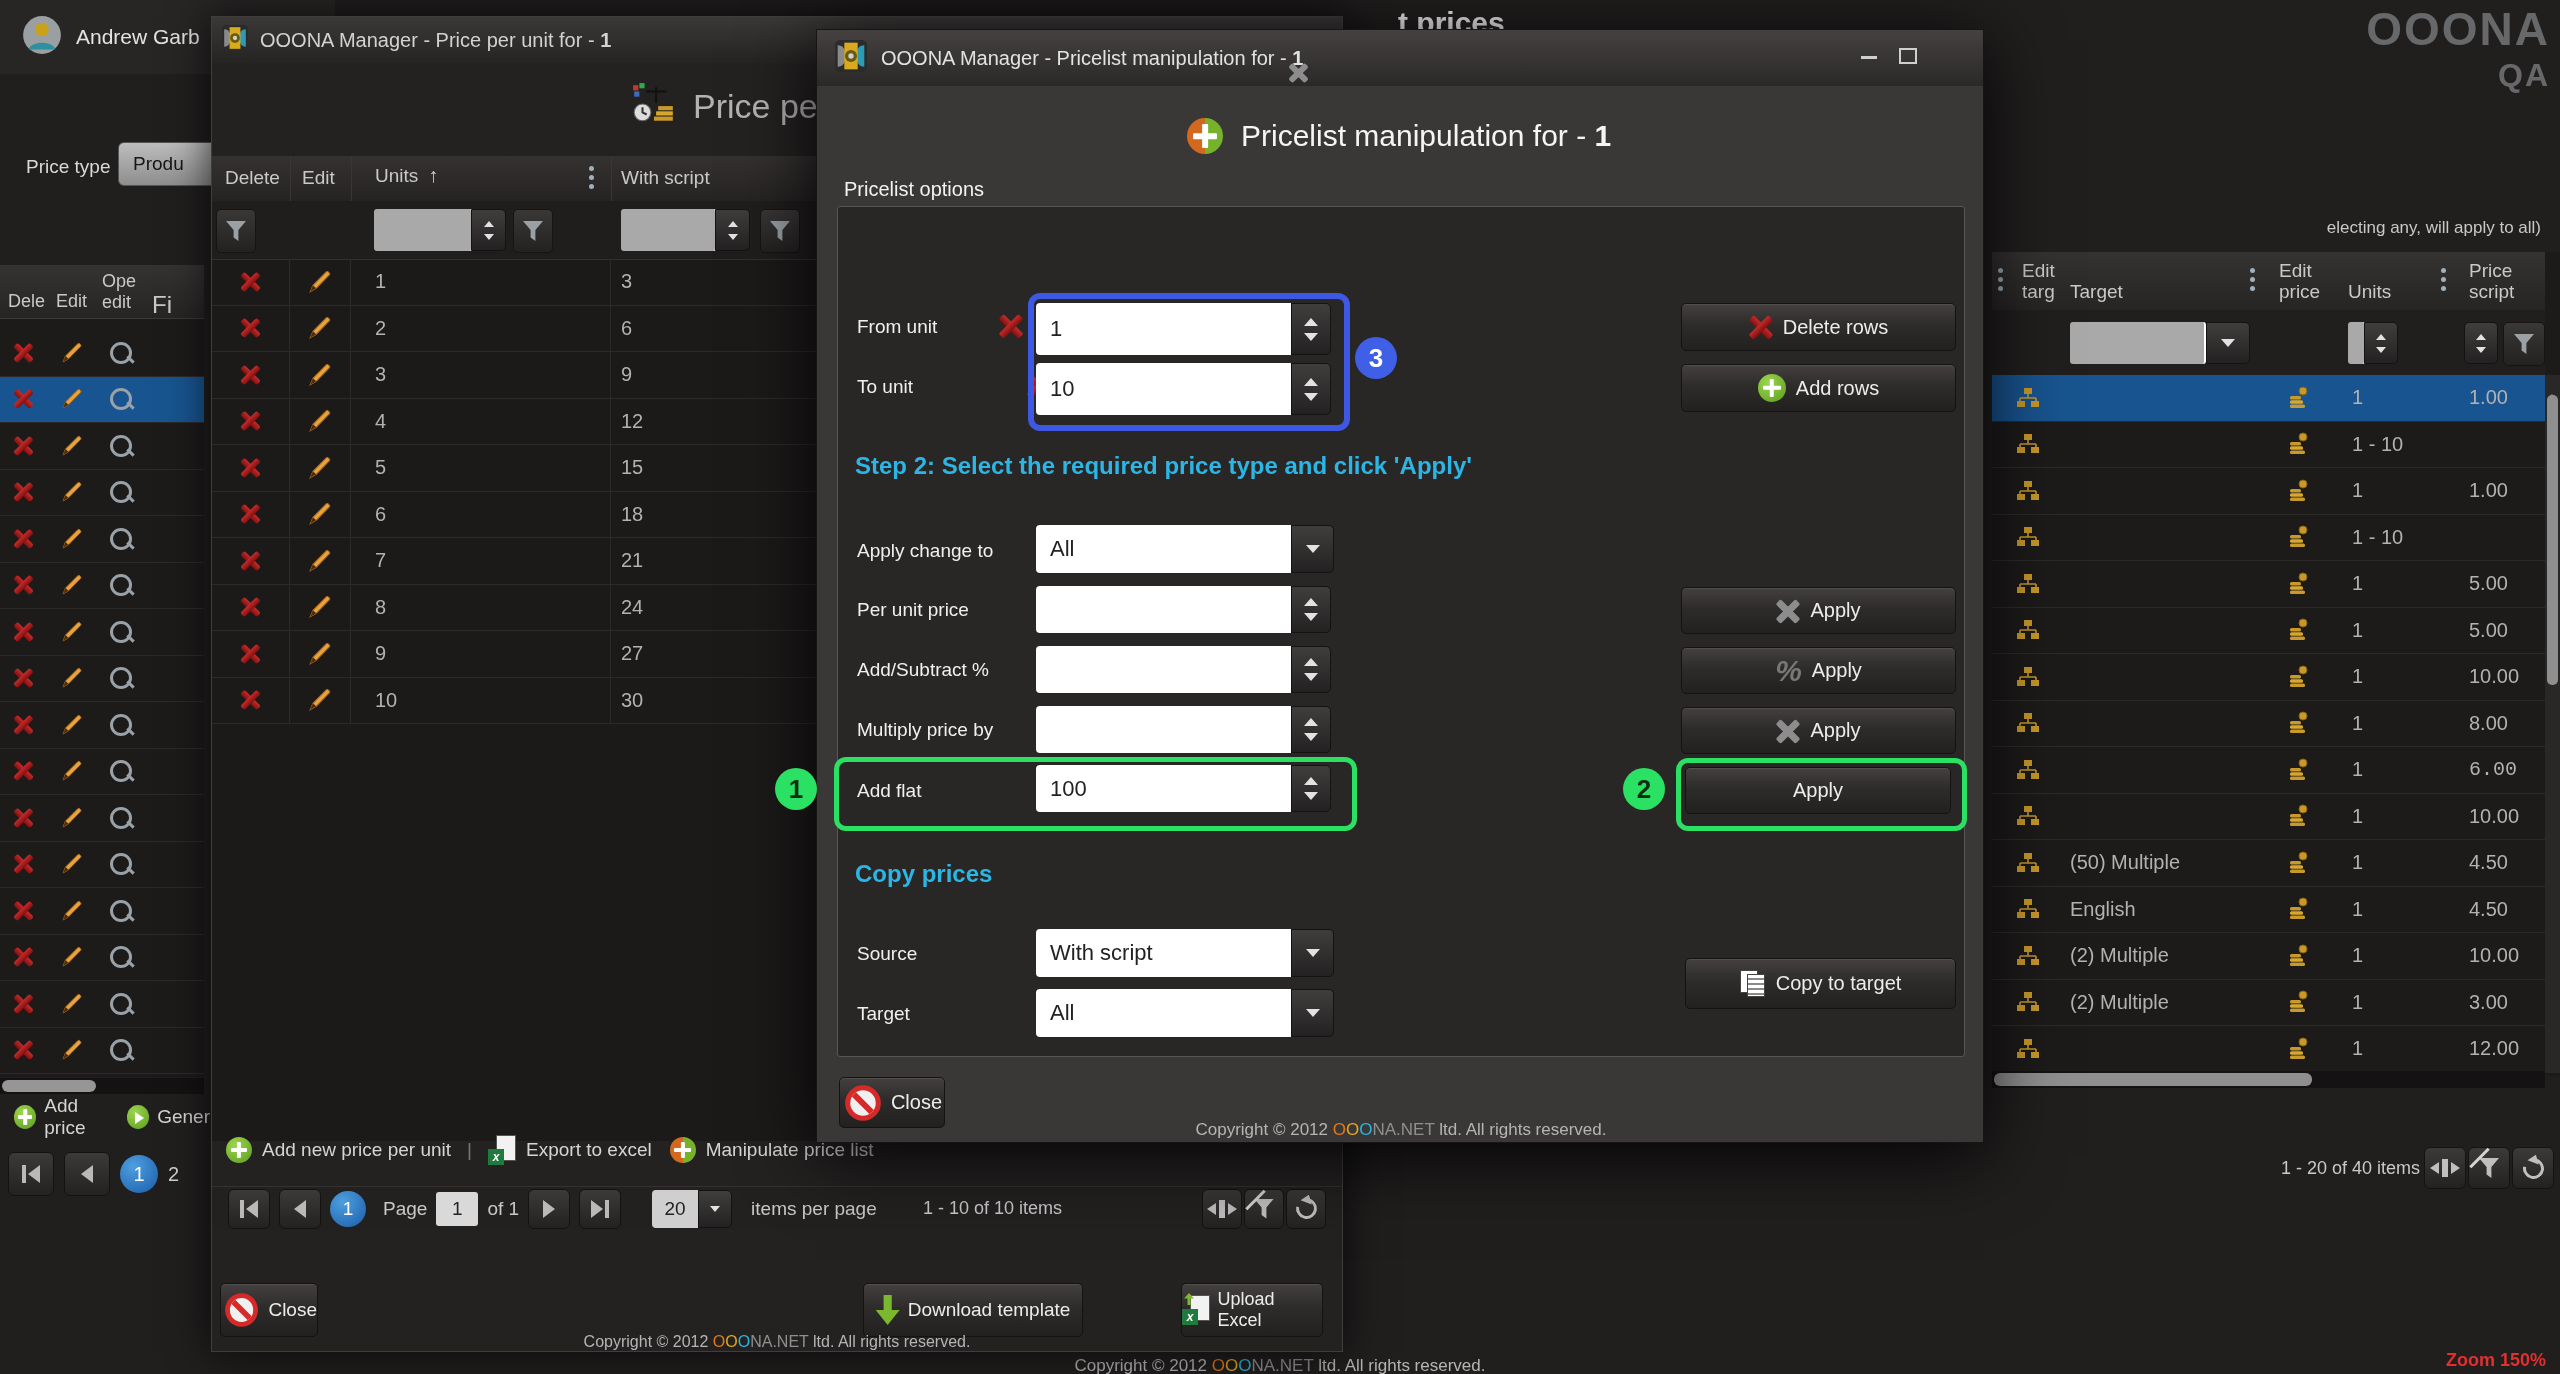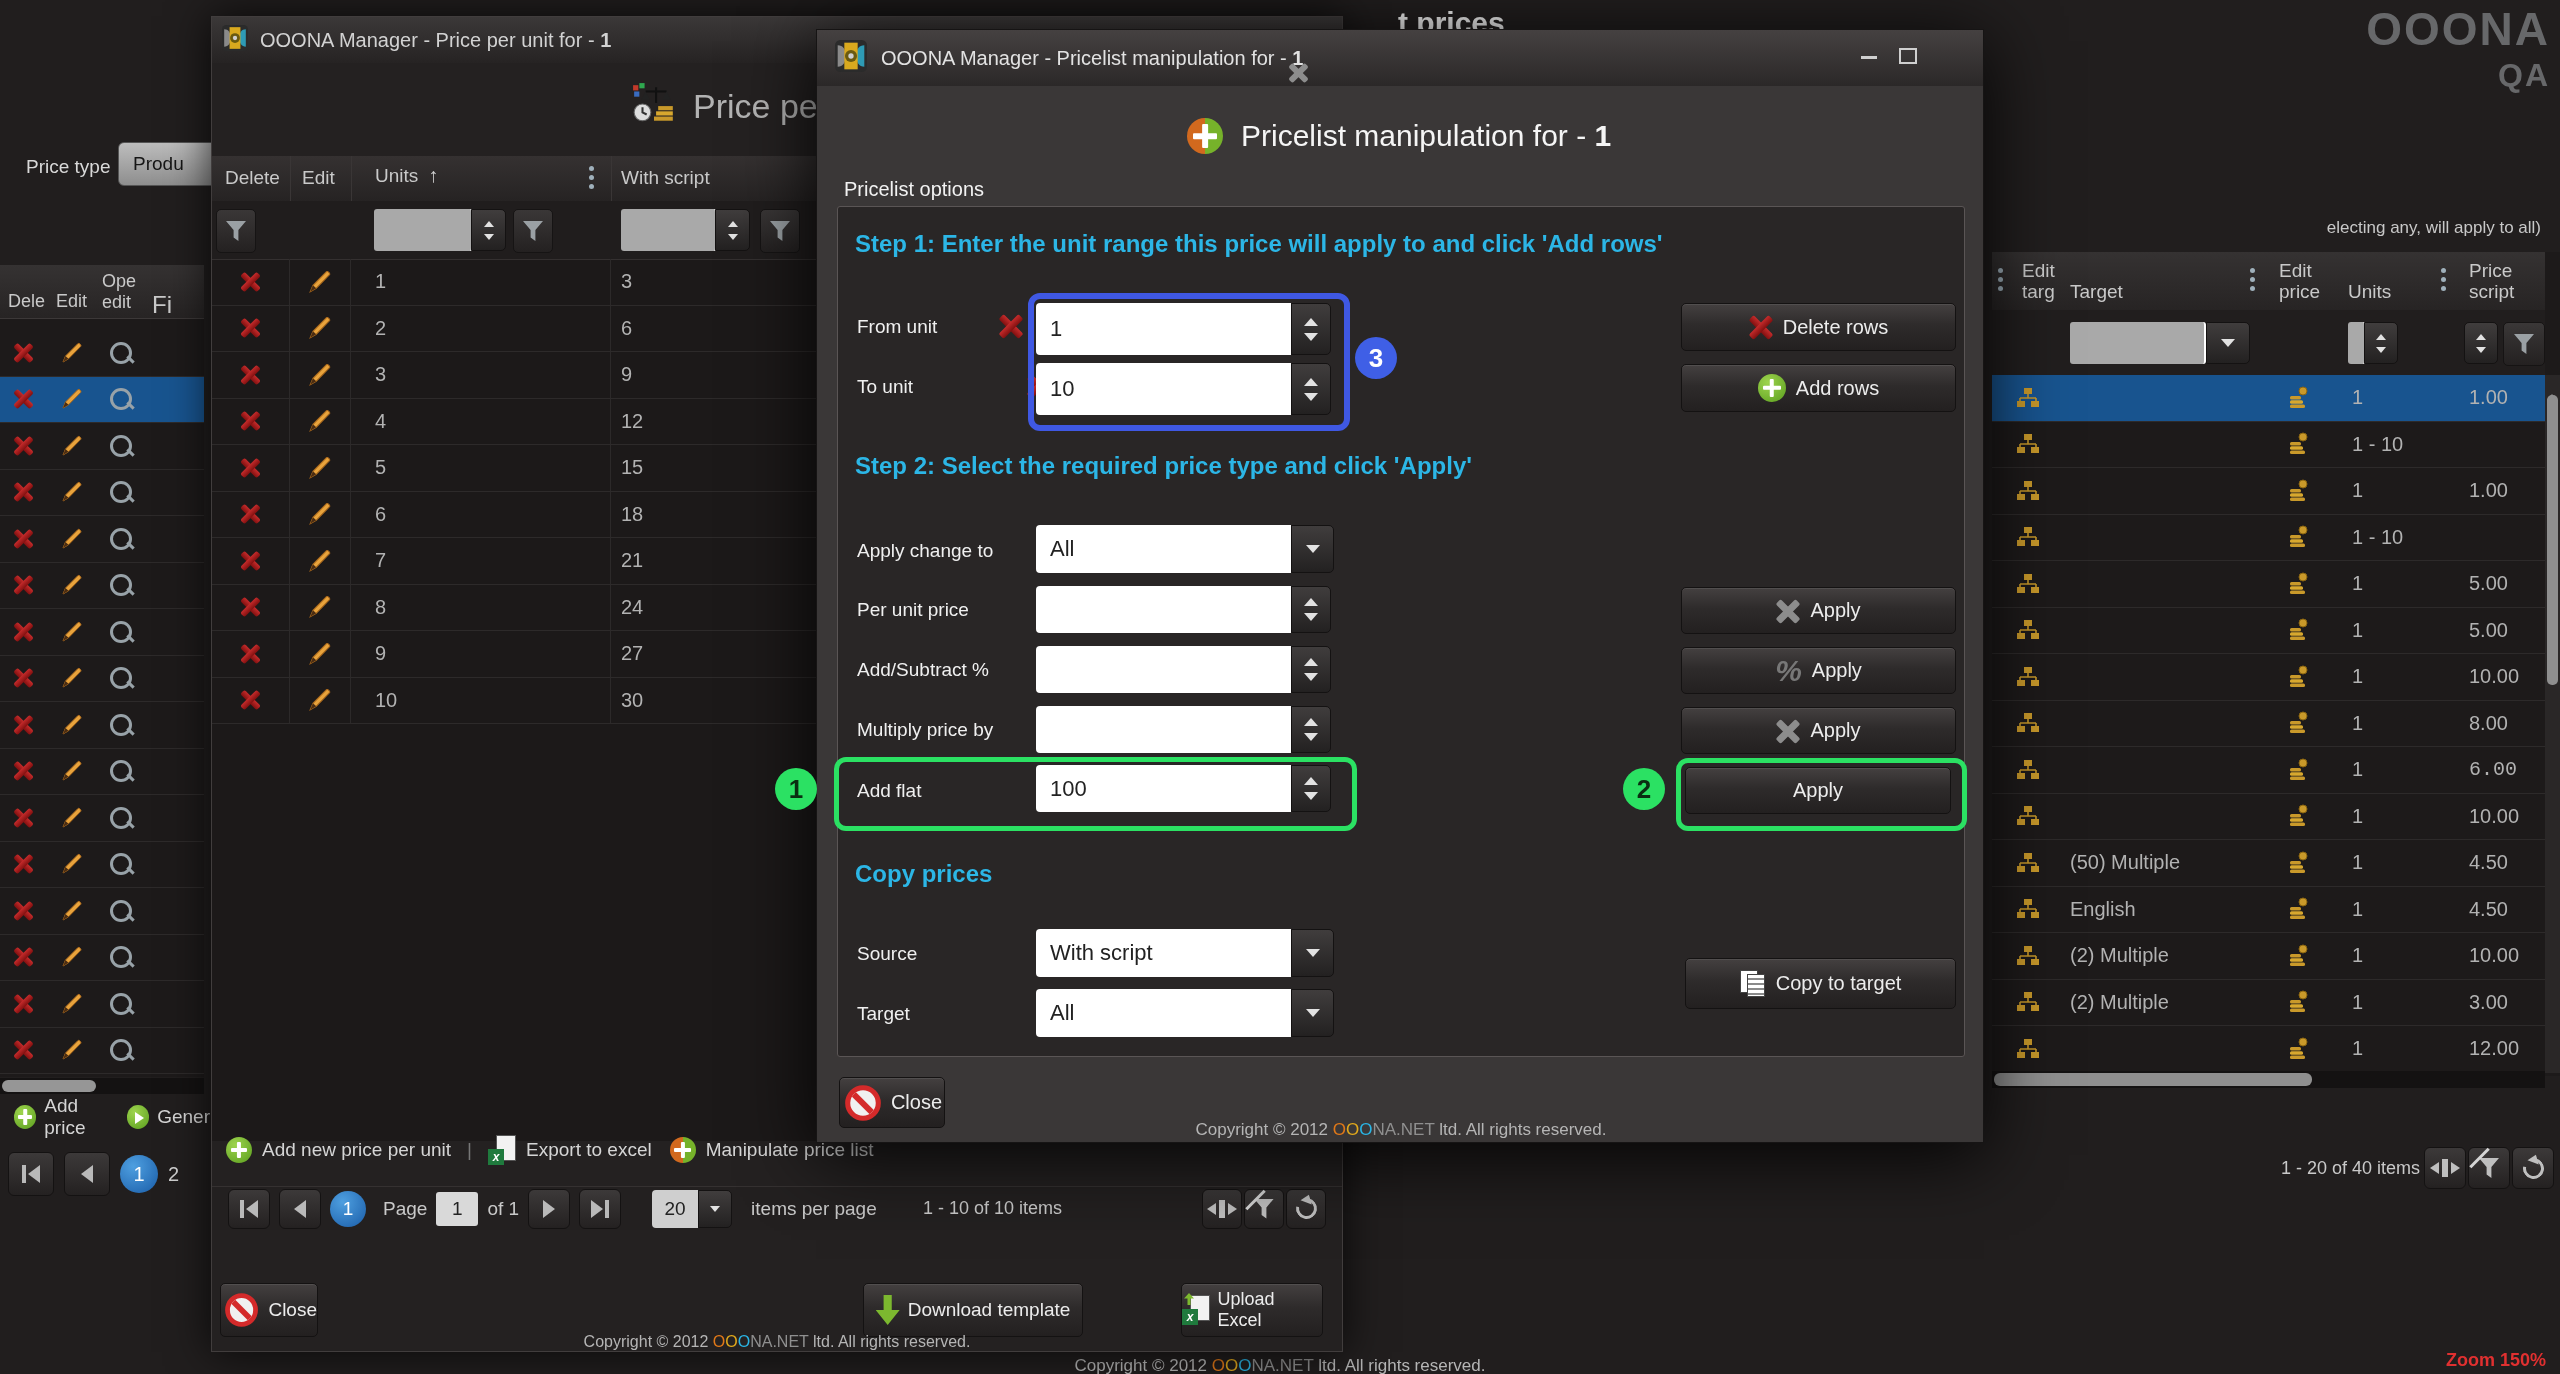--- a/index.html
+++ b/index.html
@@ -95,20 +95,30 @@
   .cyan{color:#2cb6e6;font-weight:bold;}
   .mmlbl{color:#f0f0f0;font-size:19px;}
 </style>
 </head>
 <body>
 
 <div id="stage">
 
   <div class="abs" id="app" style="left:0;top:0;width:2560px;height:1374px;">
 
+    <div class="abs flex" style="left:0;top:0;width:335px;height:74px;background:#282525;padding-left:22px;gap:14px;box-sizing:border-box;">
+      <span>
+        <svg width="40" height="40" viewBox="0 0 36 36">
+            <circle cx="18" cy="18" r="17" fill="#9aa0a2"></circle>
+            <circle cx="18" cy="13" r="6" fill="#caa21a"></circle>
+            <path d="M6 31c2-8 22-8 24 0z" fill="#2e8fa0"></path>
+          </svg>
+      </span>
+      <span style="font-size:21px;color:#e3e3e3;">Andrew Garb</span>
+    </div>
 
 
     <span class="abs" style="left:26px;top:156px;font-size:19px;color:#d9d9d9;">Price type</span>
     <div class="abs flex" style="left:118px;top:142px;width:100px;height:44px;background:linear-gradient(#bdbdbd,#8e8e8e);border-radius:6px;border:1px solid #555;box-sizing:border-box;">
       <span style="font-size:19px;color:#161616;padding-left:14px;">Produ</span>
     </div>
 
     <span class="abs b" style="left:1398px;top:6px;font-size:30px;color:#efefef;">t prices</span>
 
     <div class="abs" style="left:0;top:265px;width:204px;height:812px;background:#1d1a1a;">
@@ -1101,21 +1111,20 @@
     <div class="abs flex" style="left:370px;top:88px;gap:18px;">
       <span class="pluscirc split" style="width:36px;height:36px;"></span>
       <span style="font-size:30px;color:#f5f5f5;"><span>Pricelist manipulation for -</span> <span class="b">1</span></span>
     </div>
 
     
     <span class="abs" style="left:27px;top:148px;font-size:20px;color:#f2f2f2;">Pricelist options</span>
     <div class="abs" style="left:20px;top:176px;width:1128px;height:851px;background:#292626;border:1px solid #5a5555;border-radius:3px;box-sizing:border-box;"></div>
 
     
-    <span class="abs cyan" style="left:38px;top:200px;font-size:24px;">Step 1: Enter the unit range this price will apply to and click 'Add rows'</span>
 
     <span class="abs mmlbl" style="left:40px;top:286px;">From unit</span>
     <span class="abs xicon" style="left:182px;top:284px;"></span>
     <div class="abs winput" style="left:219px;top:273px;width:255px;height:52px;">
         <span>1</span>
       </div>
     <span class="abs spin" style="left:474px;top:273px;width:40px;height:52px;">
         <span class="tu"></span>
         <span class="td"></span>
       </span>

